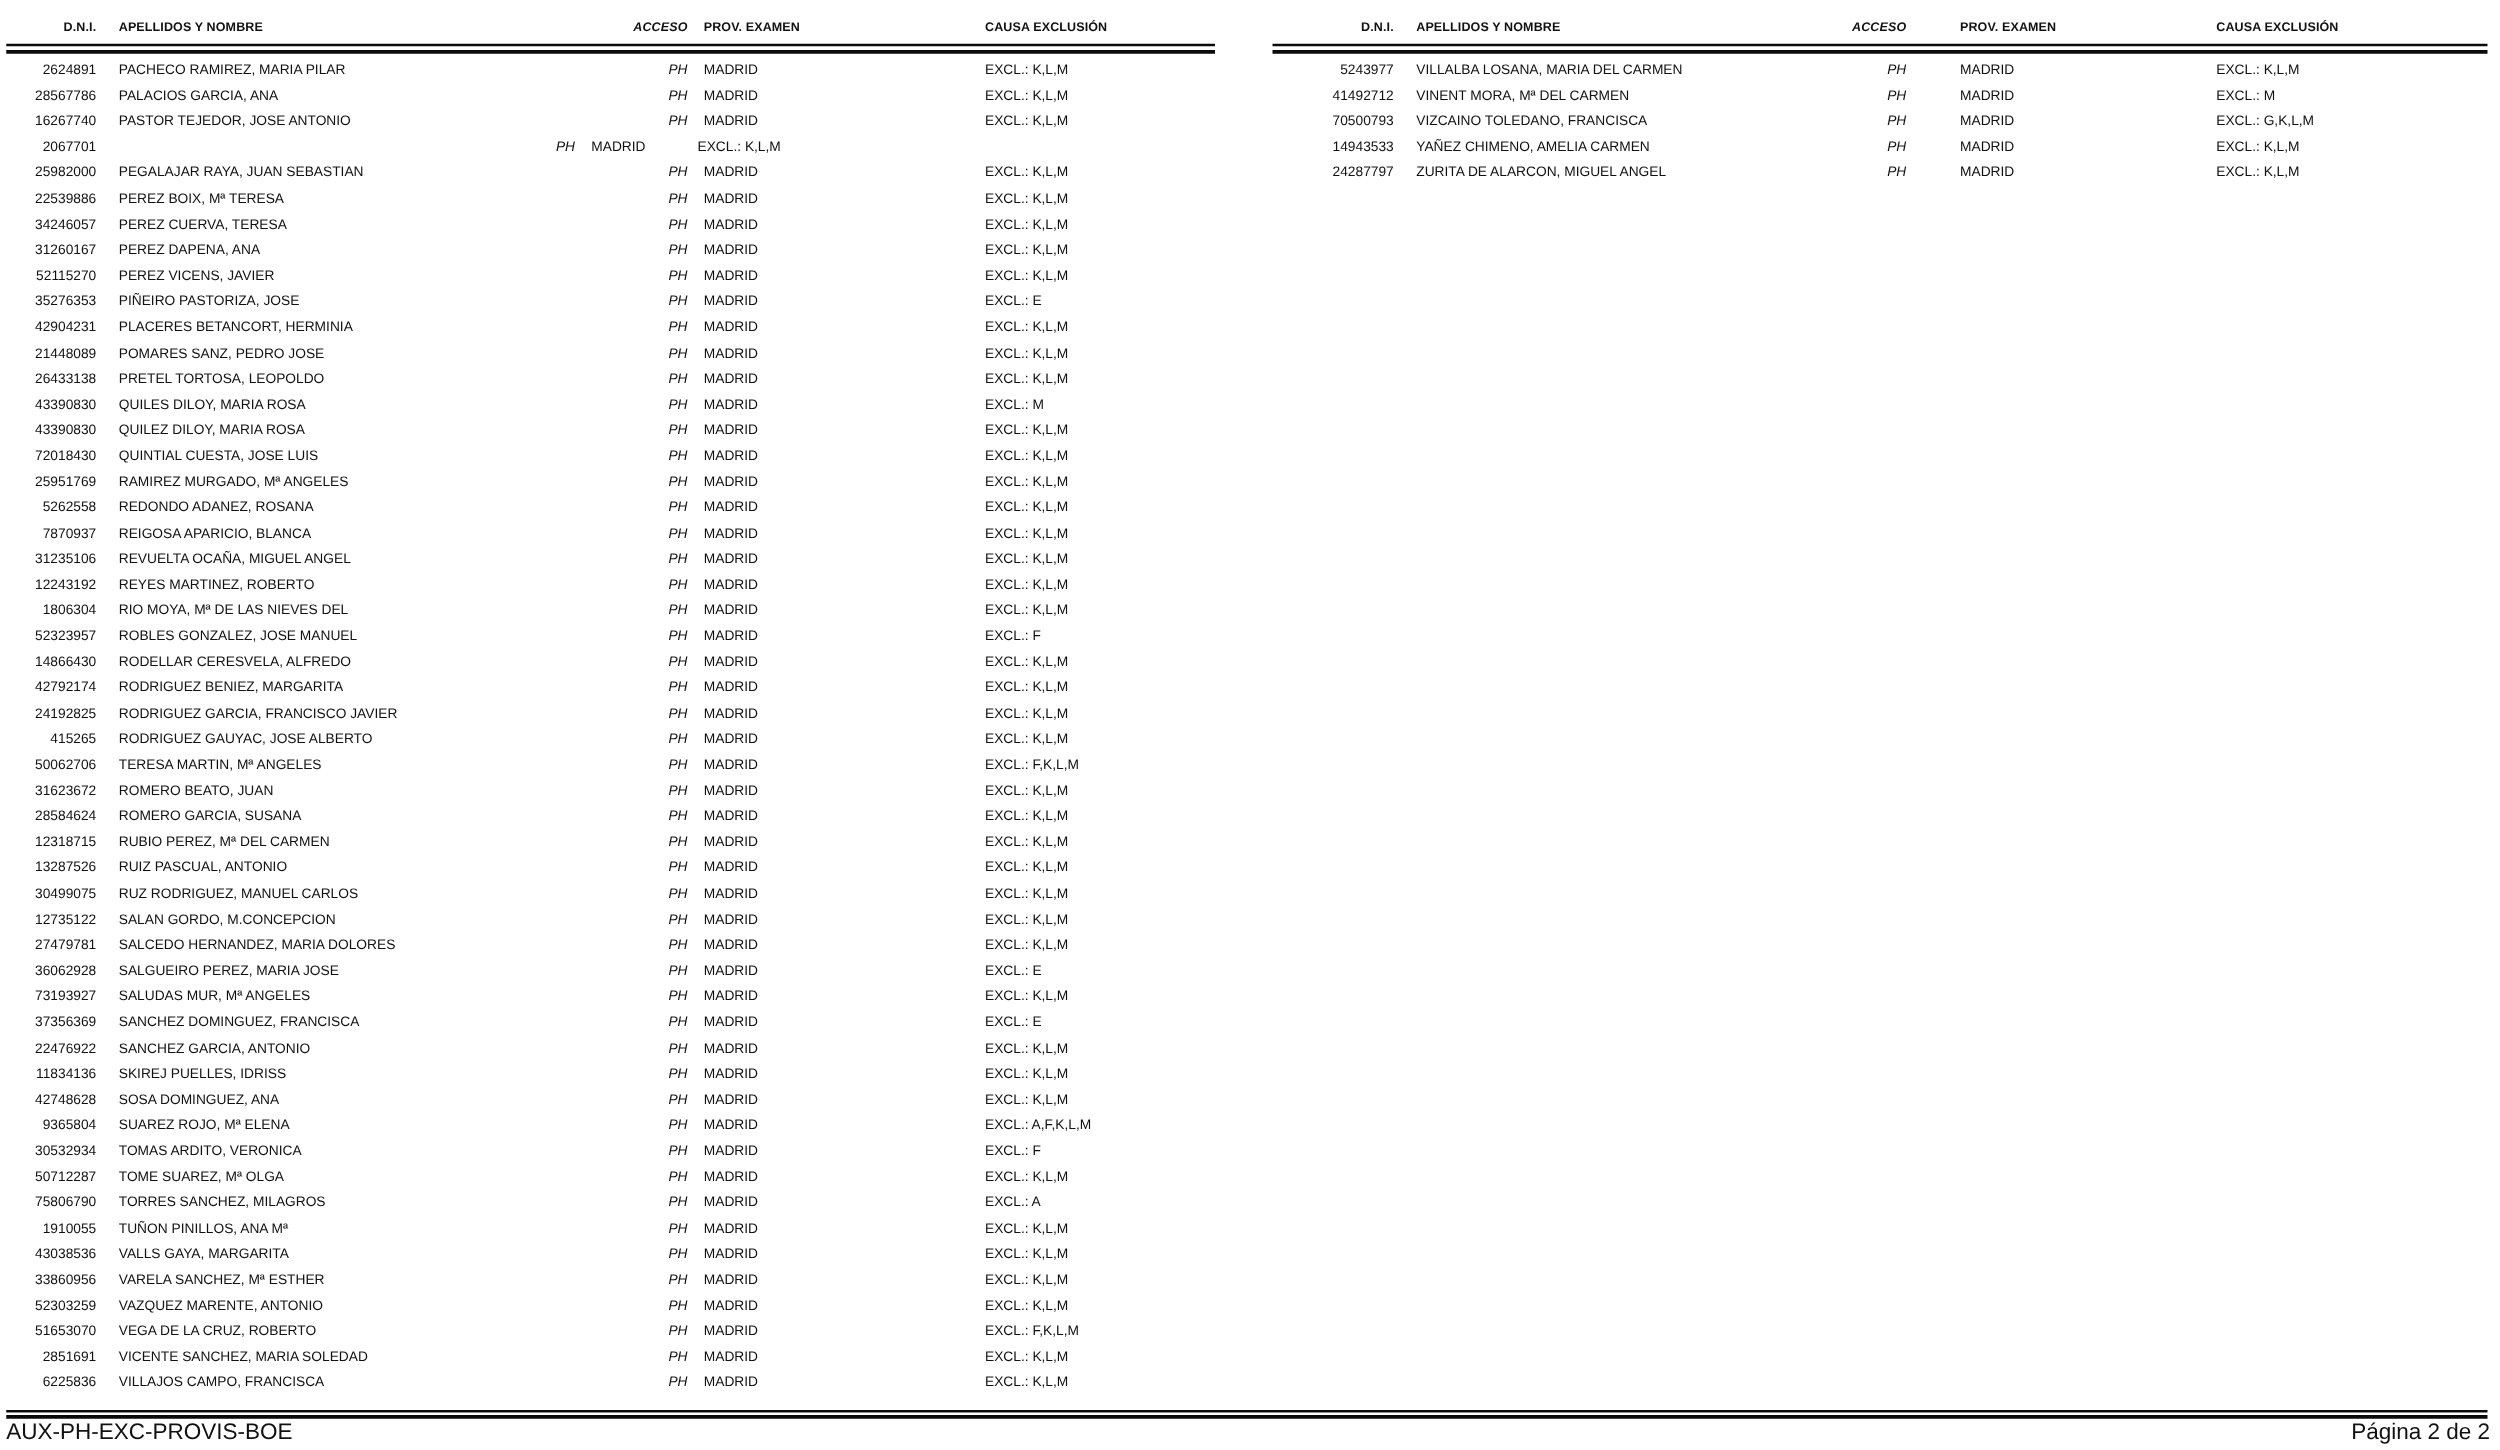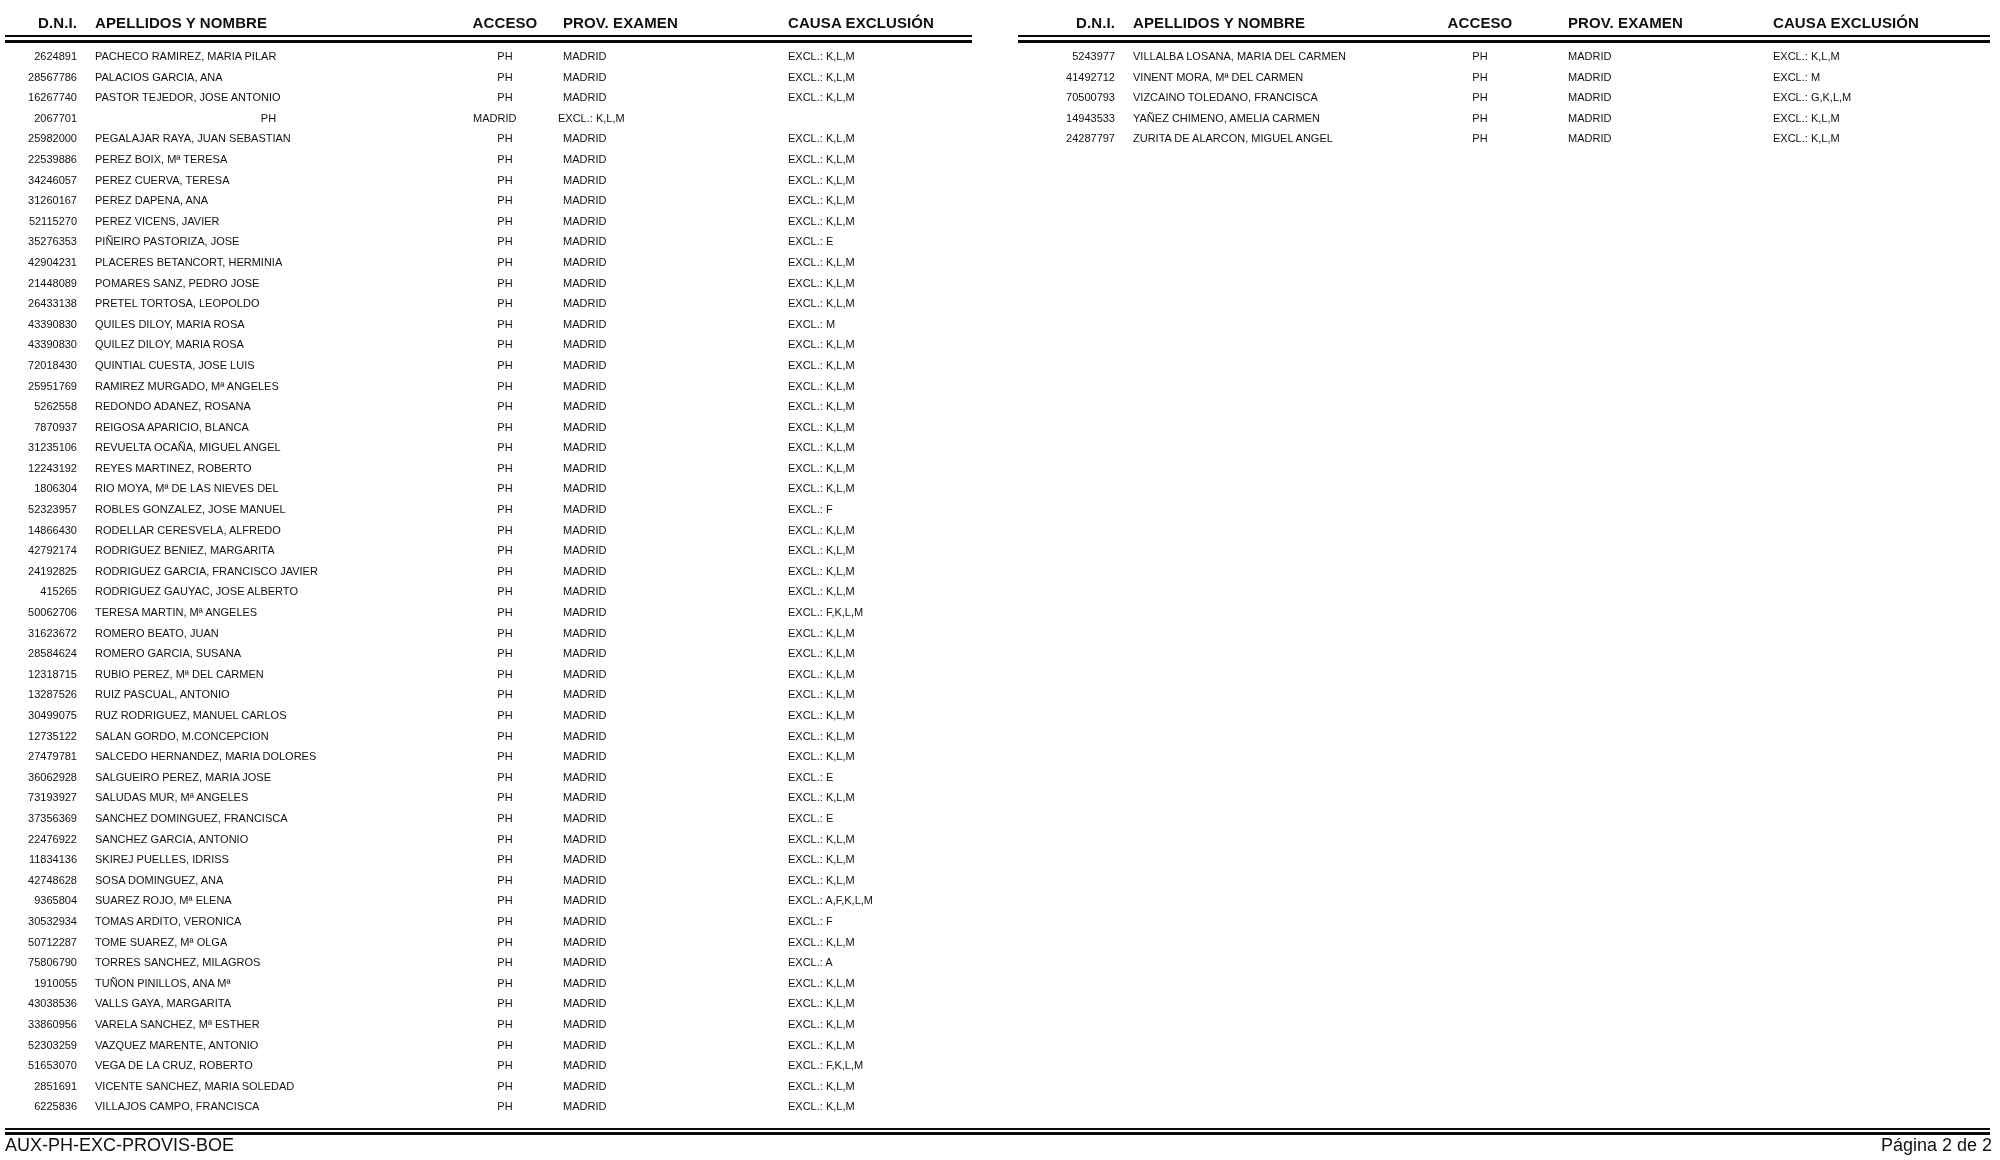--- a/index.html
+++ b/index.html
@@ -8,28 +8,28 @@
   body {
     font-family:"Liberation Sans","DejaVu Sans",sans-serif;
     color:#111;
     position:relative;
     -webkit-font-smoothing:antialiased;
   }
   .doc-table { position:absolute; top:12px; }
   .doc-table.left  { left:5px;    width:967px; }
   .doc-table.right { left:1018px; width:972px; }
 
-  .thead { display:grid; line-height:22px; font-weight:bold; font-size:15px; letter-spacing:.1px; }
+  .thead { display:grid; line-height:22px; font-weight:bold; font-size:10px; letter-spacing:.1px; }
   .trow  { display:grid; line-height:20.6px; font-size:11px; }
   .left  .thead, .left  .trow { grid-template-columns:72px 383px 90px 230px 1fr; }
   .right .thead, .right .trow { grid-template-columns:97px 320px 90px 248px 1fr; }
 
   .c-dni    { text-align:right; }
   .c-name   { padding-left:18px; white-space:pre-line; }
-  .c-acceso { text-align:center; }
+  .c-acceso { text-align:right;font-style:italic; }
   .left  .c-prov  { padding-left:13px; }
   .right .c-prov  { padding-left:43px; }
   .left  .c-causa { padding-left:8px; }
   .right .c-causa { padding-left:0; }
 
   .header-rule {
     height:8px; margin-top:1px;
     border-top:2px solid #0a0a0a;
     border-bottom:3px solid #0a0a0a;
   }

